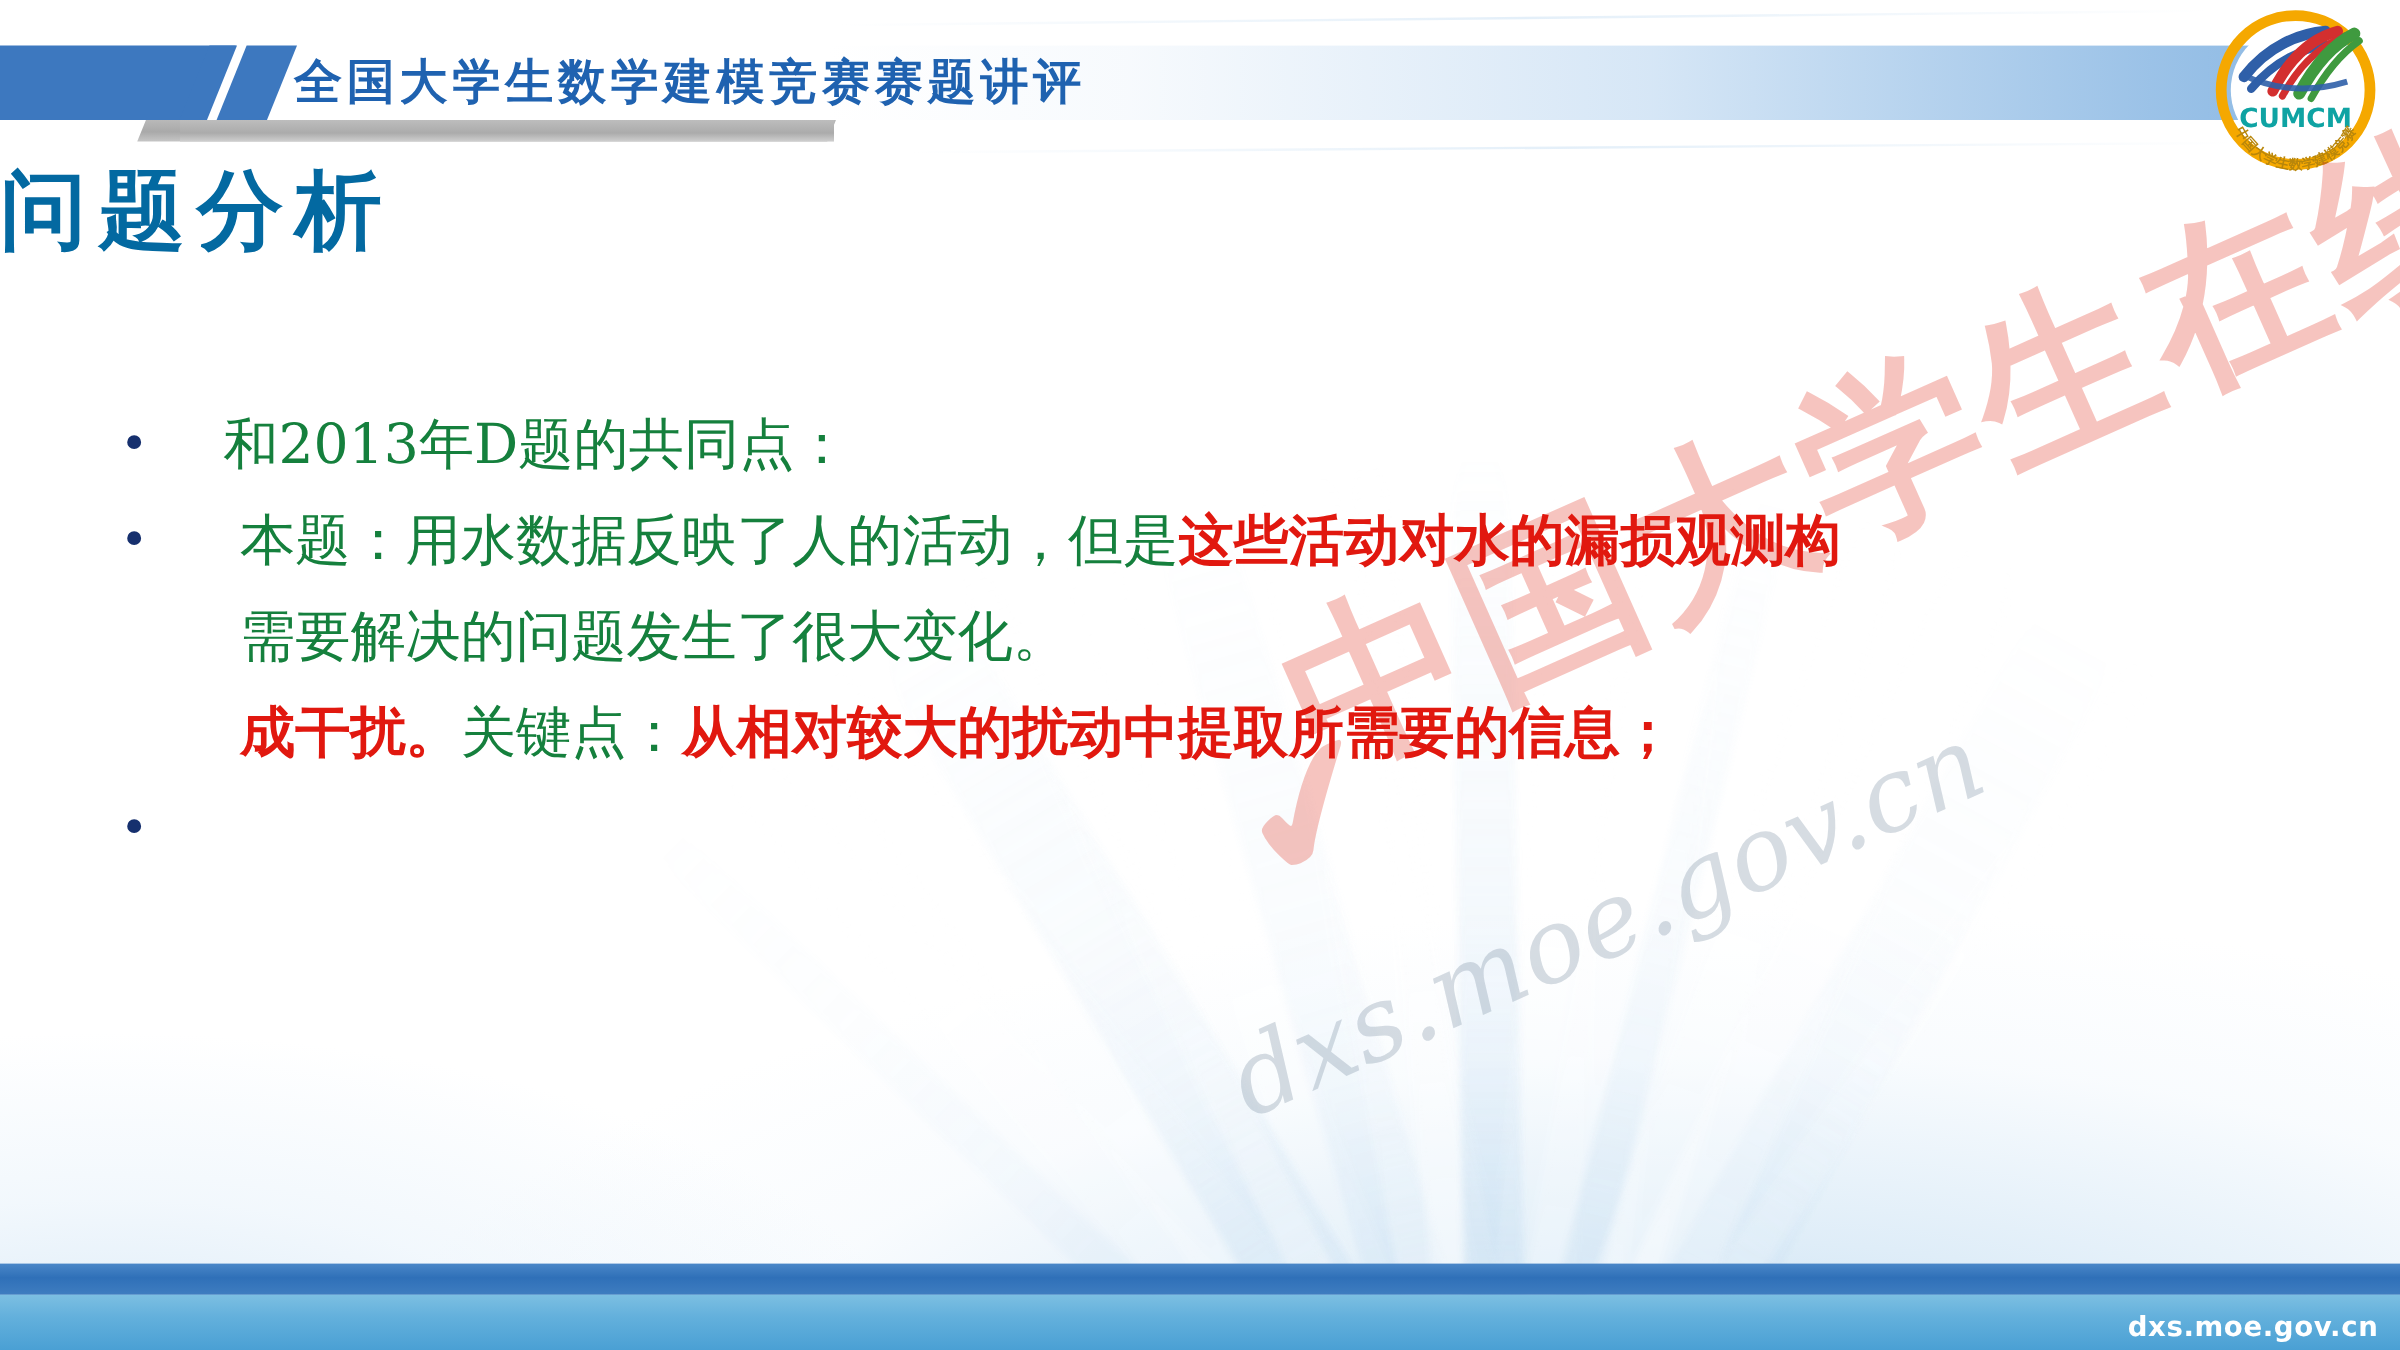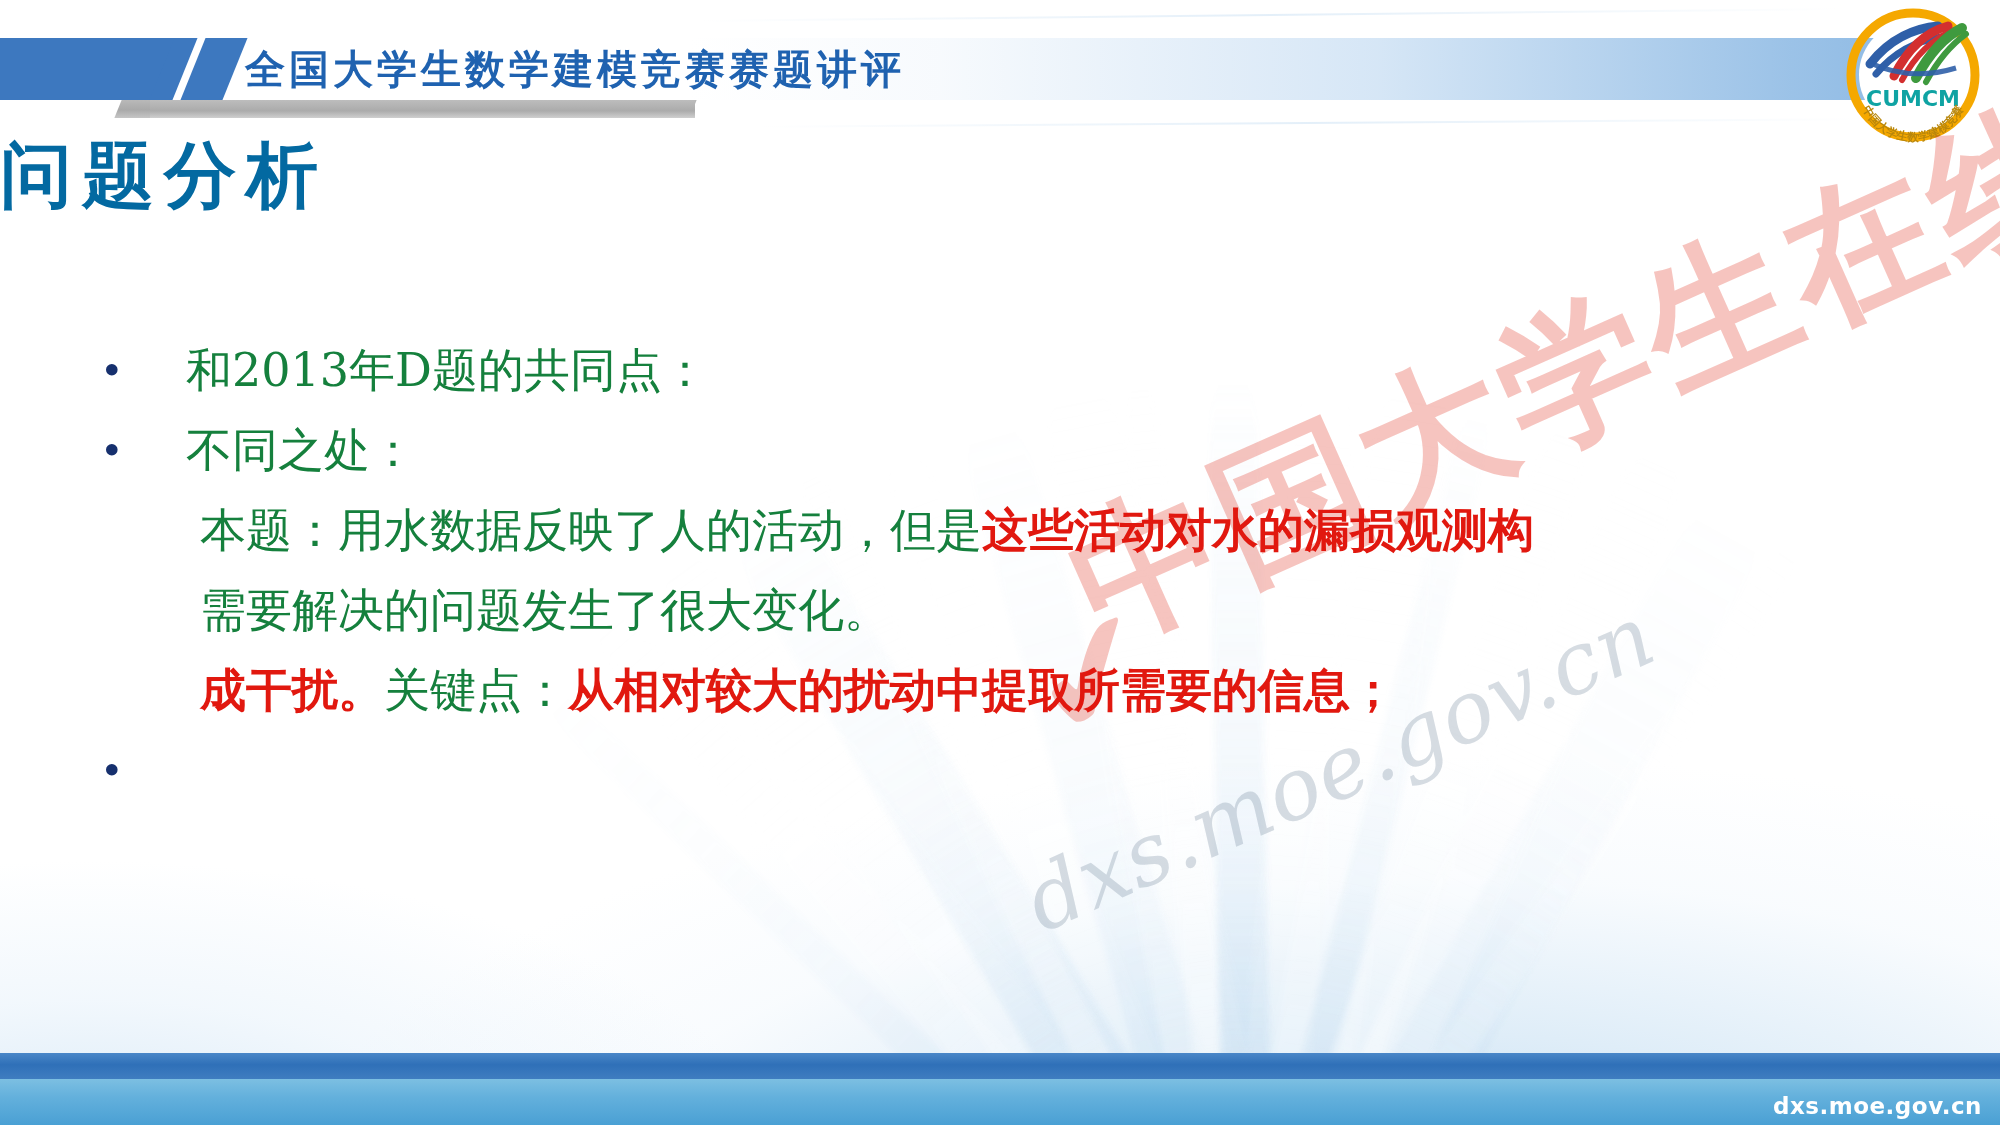--- a/index.html
+++ b/index.html
@@ -342,21 +342,21 @@
   </div>
 
   <div class="wm wm-chev">✔</div>
   <div class="wm wm-cn">中国大学生在线</div>
   <div class="wm wm-url">dxs.moe.gov.cn</div>
 
   <div class="slide-title">问题分析</div>
 
   <div class="body-wrap" id="body-wrap">
       <div class="b-row"><span class="bullet">•</span><span class="b-text"><span class="navy">和2013年D题的共同点：</span></span></div>
-      <div class="b-row"><span class="bullet">•</span><span class="b-text"><span class="navy">不同之处：</span></span></div>
+      <div class="b-row"><span class="bullet">•</span></div>
       <div class="b-row"><span class="b-sub"><span class="navy">本题：用水数据反映了人的活动，但是</span><span class="red">这些活动对水的漏损观测构</span></span></div>
       <div class="b-row"><span class="b-sub"><span class="navy">需要解决的问题发生了很大变化。</span></span></div>
       <div class="b-row"><span class="b-sub"><span class="red">成干扰。</span><span class="navy">关键点：</span><span class="red">从相对较大的扰动中提取所需要的信息；</span></span></div>
       <div class="b-row"><span class="bullet">•</span></div>
     </div>
 
   <div class="foot-band"></div>
   <div class="foot-plate"></div>
   <div class="foot-url">dxs.moe.gov.cn</div>
 

